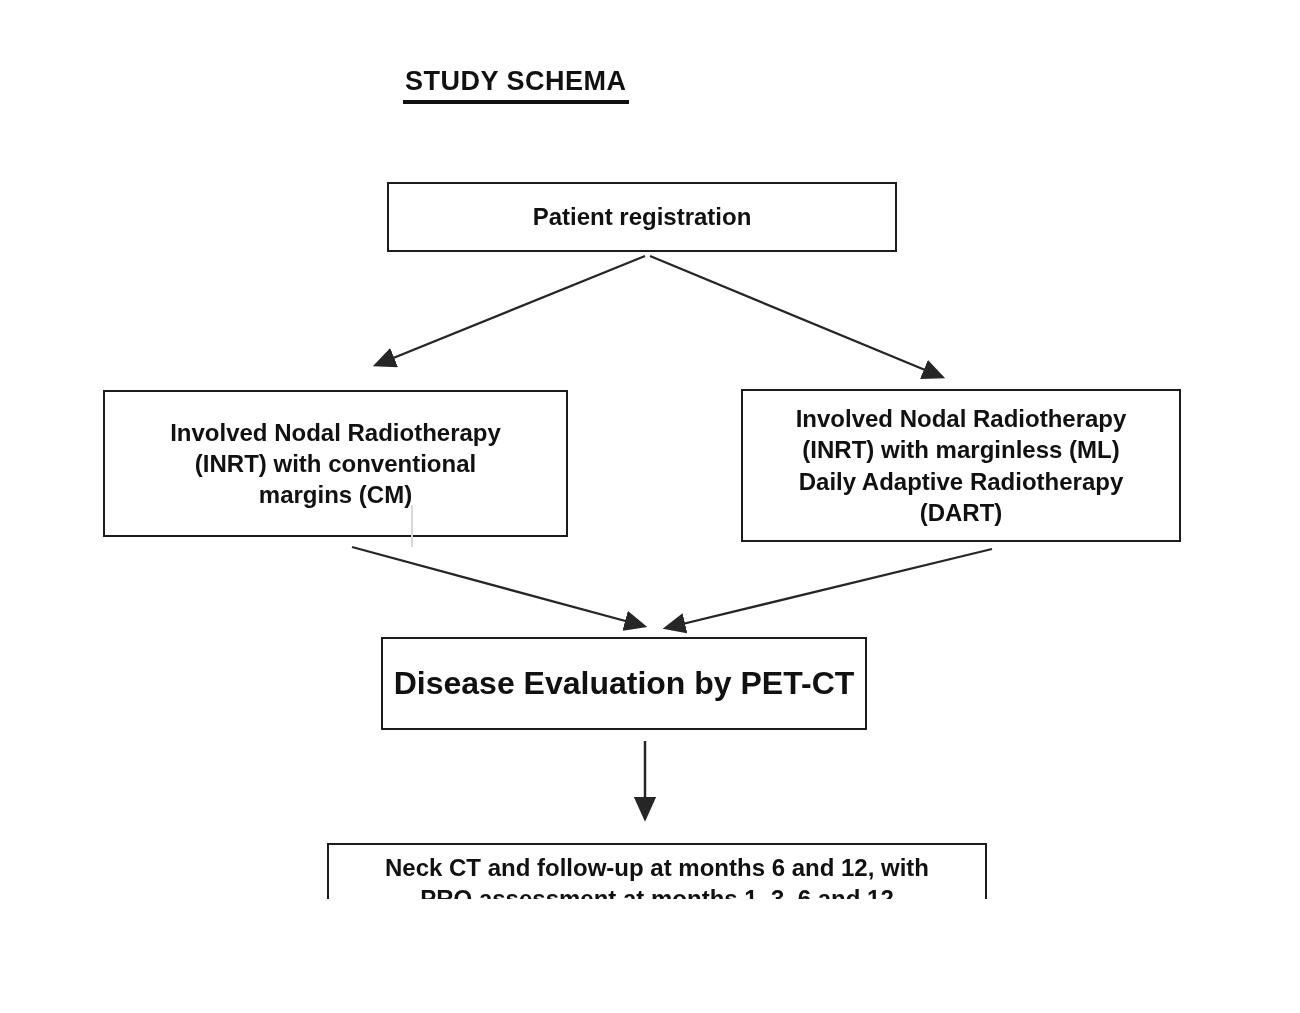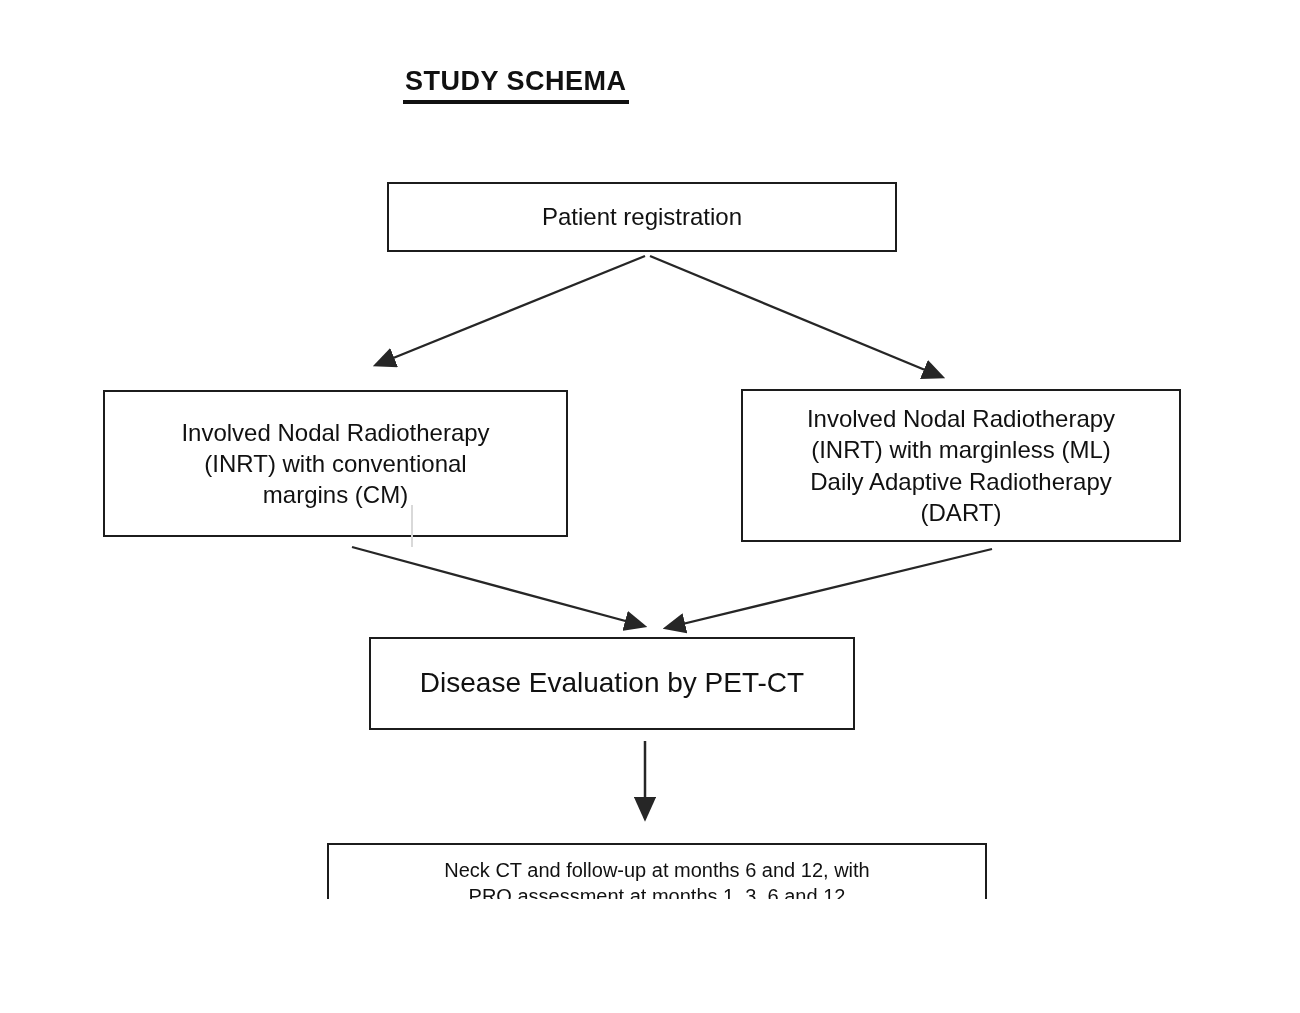--- a/index.html
+++ b/index.html
@@ -44,32 +44,32 @@
   }
   .node {
     position: absolute;
     border: 2px solid var(--box-border);
     background: var(--background);
     display: flex;
     align-items: center;
     justify-content: center;
     text-align: center;
     color: var(--text);
-    font-weight: normal;
+    font-weight: bold;
   }
   .node-label {
     white-space: pre-line;
     line-height: 1.3;
     padding: 4px 10px;
   }
   .node-registration { left: 387px; top: 182px; width: 510px; height: 70px; font-size: 24px; }
   .node-arm-cm       { left: 103px; top: 390px; width: 465px; height: 147px; font-size: 24px; }
   .node-arm-dart     { left: 741px; top: 389px; width: 440px; height: 153px; font-size: 24px; }
-  .node-evaluation   { left: 369px; top: 637px; width: 486px; height: 93px; font-size: 28px; }
-  .node-followup     { left: 327px; top: 843px; width: 660px; height: 80px; font-size: 20px; }
+  .node-evaluation   { left: 381px; top: 637px; width: 486px; height: 93px; font-size: 32px; }
+  .node-followup     { left: 327px; top: 843px; width: 660px; height: 80px; font-size: 24px; }
   .artifact-line {
     position: absolute;
     left: 411px;
     top: 505px;
     width: 2px;
     height: 42px;
     background: #d9d9d9;
   }
 </style>
 </head>

